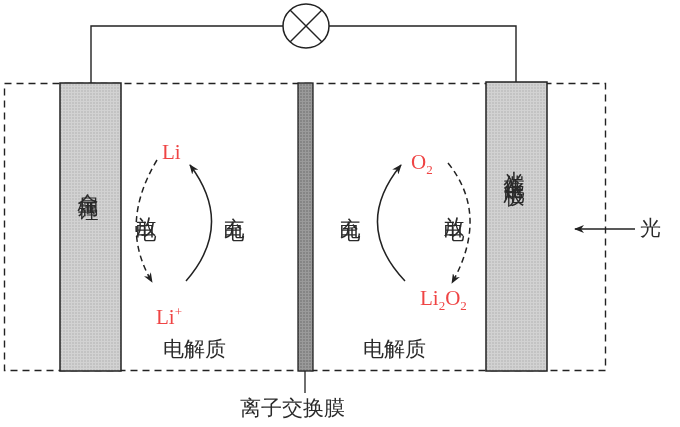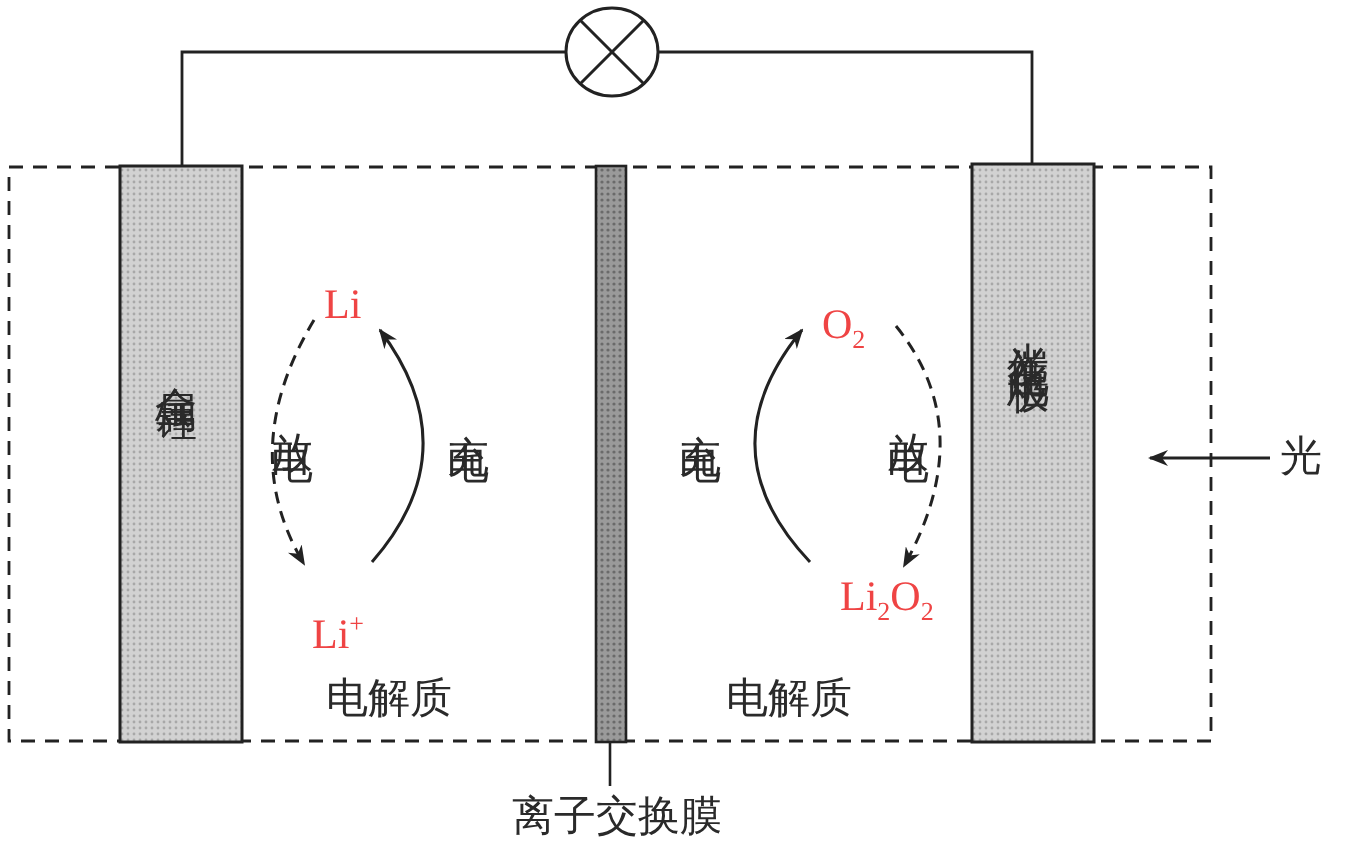--- a/index.html
+++ b/index.html
@@ -68,15 +68,15 @@
 <div class="lbl vert" style="left:223px; top:200px;">充电</div>
 
 <div class="chem" style="left:411px; top:152px;"><span>O</span><sub>2</sub></div>
 <div class="chem" style="left:420px; top:288px;"><span>Li</span><sub>2</sub><span>O</span><sub>2</sub></div>
 <div class="lbl vert" style="left:339px; top:200px;">充电</div>
 <div class="lbl vert" style="left:443px; top:200px;">放电</div>
 
 <div class="lbl" style="left:163px; top:339px;">电解质</div>
 <div class="lbl" style="left:363px; top:339px;">电解质</div>
 
-<div class="lbl" style="left:256px; top:398px;">离子交换膜</div>
+<div class="lbl" style="left:240px; top:398px;">离子交换膜</div>
 
 <div class="lbl" style="left:640px; top:218px;">光</div>
 
 </body></html>

